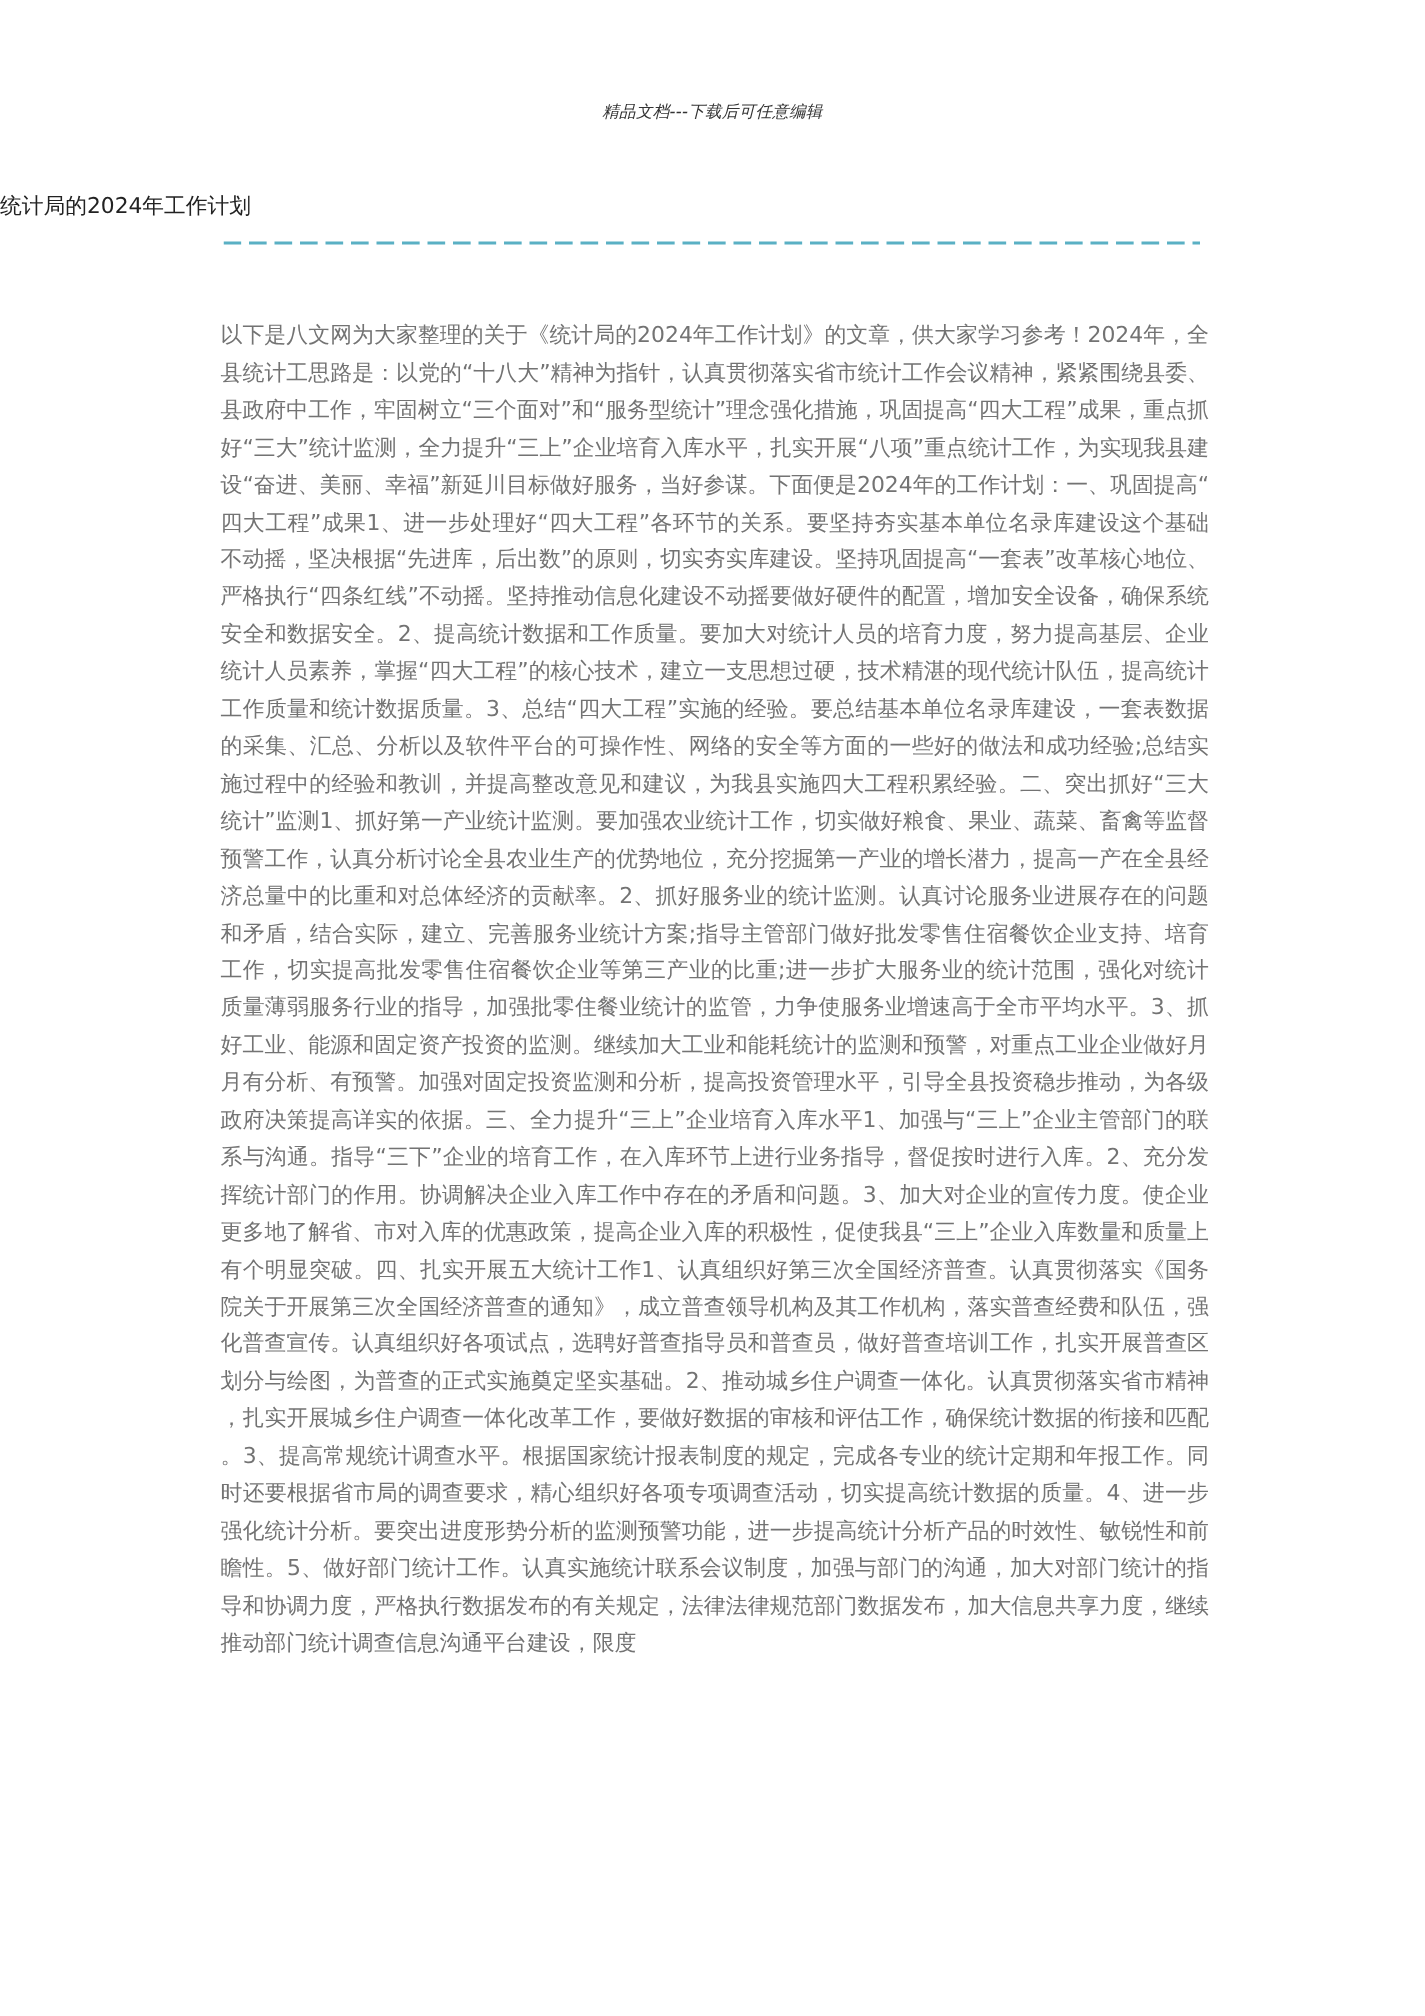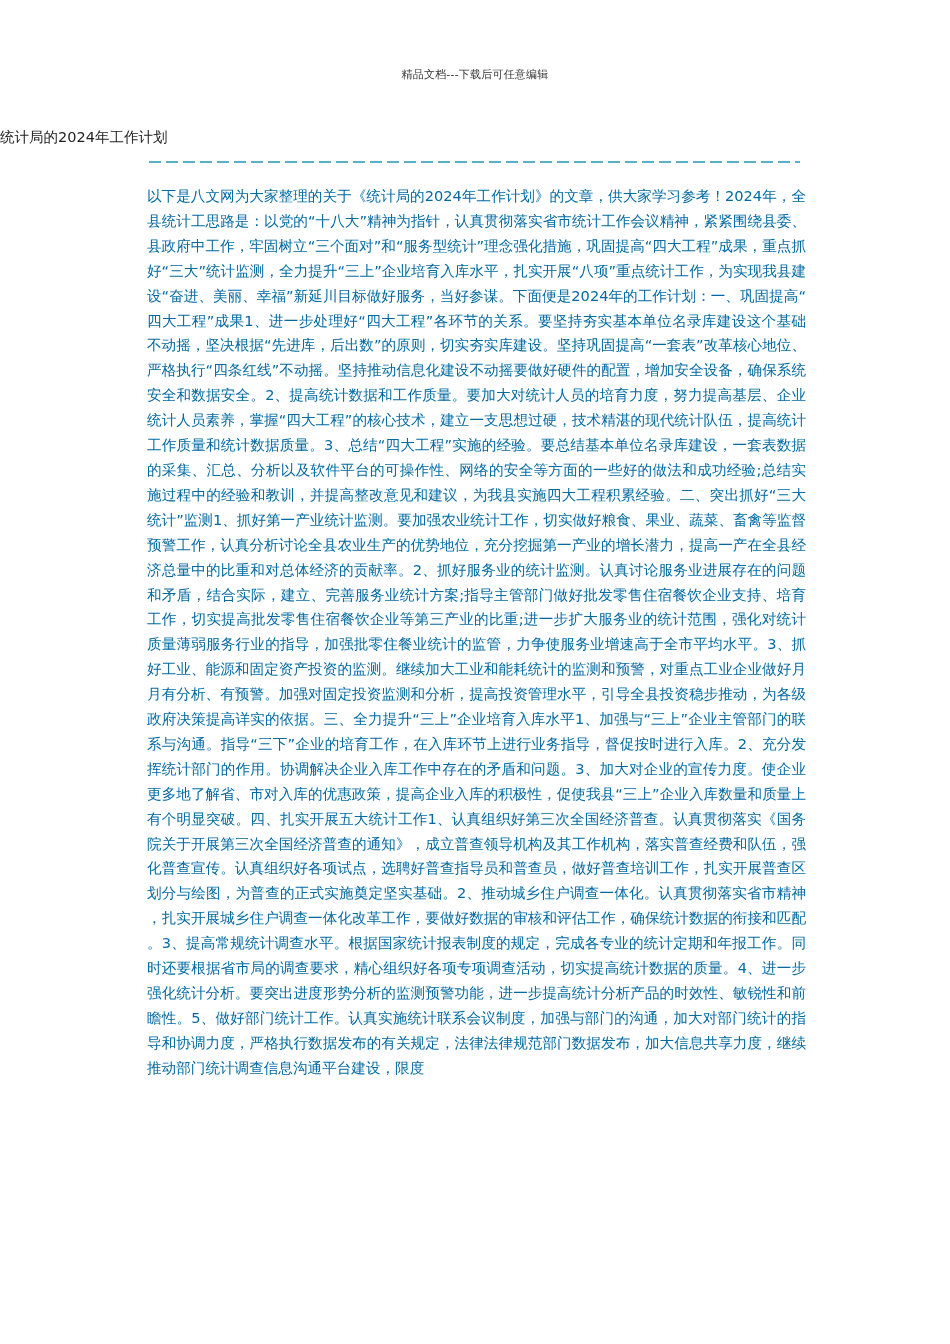--- a/index.html
+++ b/index.html
@@ -17,20 +17,21 @@
     }
     .header-note {
       position: absolute;
       top: 67px;
       left: 0;
       width: 950px;
       text-align: center;
       font-size: 11px;
       color: #333333;
       letter-spacing: 0.2px;
+      font-style: italic;
     }
     .doc-title {
       position: absolute;
       top: 128px;
       left: 0;
       width: 950px;
       font-size: 14.5px;
       color: #222222;
     }
     .title-rule {
@@ -38,28 +39,28 @@
       top: 161px;
       left: 149px;
       width: 651px;
       height: 2px;
       background-image: linear-gradient(to right, #5ab0c4 0, #5ab0c4 12px, transparent 12px, transparent 17px);
       background-size: 17px 2px;
       background-repeat: repeat-x;
     }
     .body-text {
       position: absolute;
-      top: 184px;
+      top: 212px;
       left: 147px;
       width: 659px;
       font-size: 14.6px;
       line-height: 24.9px;
       text-align: justify;
       text-justify: inter-character;
-      color: #0369a1;
+      color: #737373;
       word-break: break-all;
       line-break: anywhere;
     }
     .body-text p {
       margin: 0;
       padding: 0;
     }
   </style>
 </head>
 <body>

